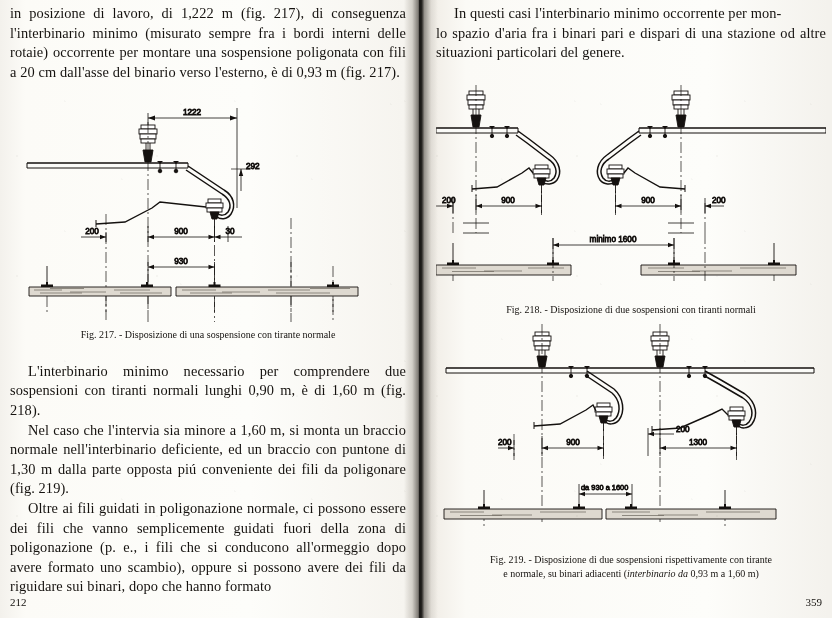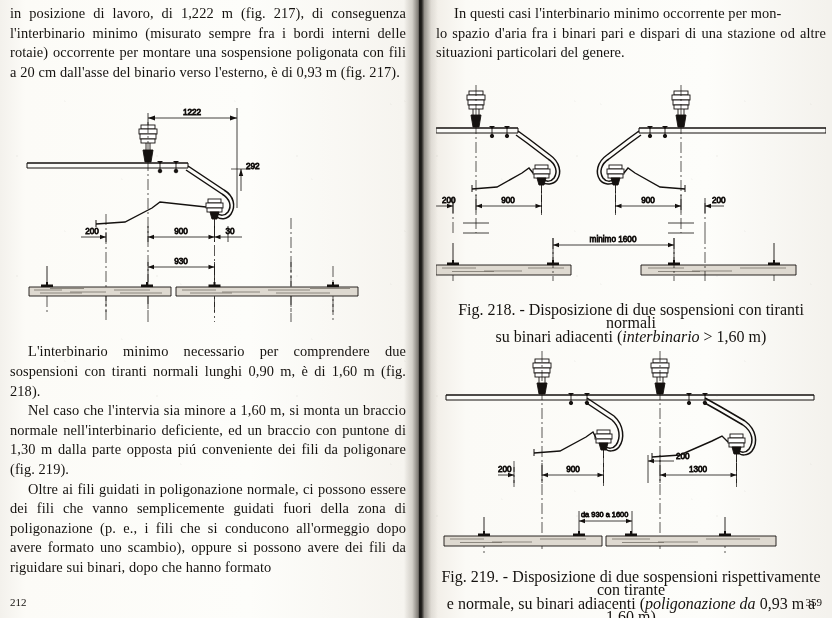--- a/index.html
+++ b/index.html
@@ -42,21 +42,21 @@
     line-height:19.6px;
     text-align:justify;
     text-indent:0;
     letter-spacing:.1px;
   }
   p.indent{text-indent:18px;}
   .it{font-style:italic;}
 
   
   .caption{
-    font-size:16px;
+    font-size:10px;
     line-height:13.4px;
     text-align:center;
     font-family:"Liberation Serif", serif;
   }
 
   .figure{position:relative;}
 
   .page-num{
     position:absolute;bottom:10px;font-size:11px;font-family:"Liberation Serif",serif;margin-top:19px;
   }
@@ -224,20 +224,21 @@
             <line x1="96" y1="200" x2="96" y2="216"></line>
             <line x1="138" y1="200" x2="138" y2="216"></line>
             <line x1="204.5" y1="200" x2="204.5" y2="216"></line>
             <line x1="281" y1="200" x2="281" y2="216"></line>
             <line x1="323" y1="200" x2="323" y2="216"></line>
           </g>
         </g>
       </svg>
 
       <div class="caption" style="margin-top:6px;">
+        <div>Fig. 217. - Disposizione di una sospensione con tirante normale</div>
       </div>
     </div>
 
     <p class="body-text indent" style="margin-top:20px;">L'interbinario minimo necessario per comprendere due sospensioni con tiranti normali lunghi 0,90 m, è di 1,60 m (fig. 218).</p>
     <p class="body-text indent">Nel caso che l'intervia sia minore a 1,60 m, si monta un braccio normale nell'interbinario deficiente, ed un braccio con puntone di 1,30 m dalla parte opposta piú conveniente dei fili da poligonare (fig. 219).</p>
     <p class="body-text indent">Oltre ai fili guidati in poligonazione normale, ci possono essere dei fili che vanno semplicemente guidati fuori della zona di poligonazione (p. e., i fili che si conducono all'ormeggio dopo avere formato uno scambio), oppure si possono avere dei fili da riguidare sui binari, dopo che hanno formato</p>
   </div>
 
   <div class="col col-right">
 
@@ -403,23 +404,20 @@
             <line x1="238" y1="165" x2="238" y2="208"></line>
             <line x1="269" y1="160" x2="269" y2="208"></line>
             <line x1="17" y1="202" x2="17" y2="208"></line>
             <line x1="338" y1="202" x2="338" y2="208"></line>
           </g>
         </g>
       </svg>
 
       <div class="caption" style="margin-top:4px;">
         <div>Fig. 218. - Disposizione di due sospensioni con tiranti normali</div>
-        <div>
-          <span>su binari adiacenti (</span><span class="it">interbinario</span><span> &gt; 1,60 m)</span>
-        </div>
       </div>
     </div>
 
     <div class="figure" style="margin-top:8px;">
       <svg width="390" height="212" viewBox="0 0 390 212">
         <g stroke="#14110f" fill="none" stroke-width="0.9">
 
           <path d="M10 44 L378 44 L378 49 L10 49 Z" fill="#fbfbf8" stroke="#14110f" stroke-width="1"></path>
           <line x1="10" y1="44" x2="378" y2="44" stroke-width="1.2"></line>
 
@@ -563,24 +561,24 @@
               <rect x="194" y="180" width="2" height="5"></rect>
                 <rect x="189" y="182.5" width="12" height="2.6"></rect>
               <rect x="288" y="180" width="2" height="5"></rect>
                 <rect x="283" y="182.5" width="12" height="2.6"></rect>
             </g>
             <line x1="289" y1="166" x2="289" y2="180" stroke="#14110f" stroke-width="0.9"></line>
           </g>
         </g>
       </svg>
 
-      <div class="caption" style="margin-top:7px;">
+      <div class="caption" style="margin-top:17px;">
         <div>Fig. 219. - Disposizione di due sospensioni rispettivamente con tirante</div>
         <div>
-          <span>e normale, su binari adiacenti (</span><span class="it">poligonazione da</span><span> 0,93 m a 1,60 m)</span>
+          <span>e normale, su binari adiacenti (</span><span class="it">interbinario da</span><span> 0,93 m a 1,60 m)</span>
         </div>
       </div>
     </div>
   </div>
 
   <div class="gutter"></div>
   <div class="gutter-line"></div>
 
   <div class="page-num left">212</div>
   <div class="page-num right">359</div>

